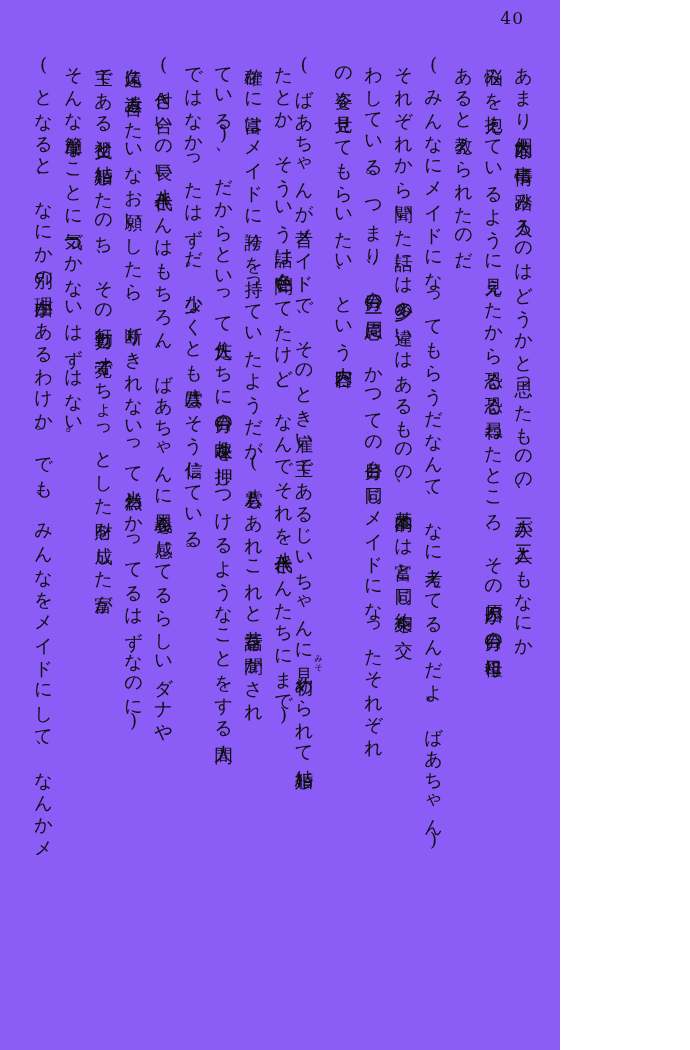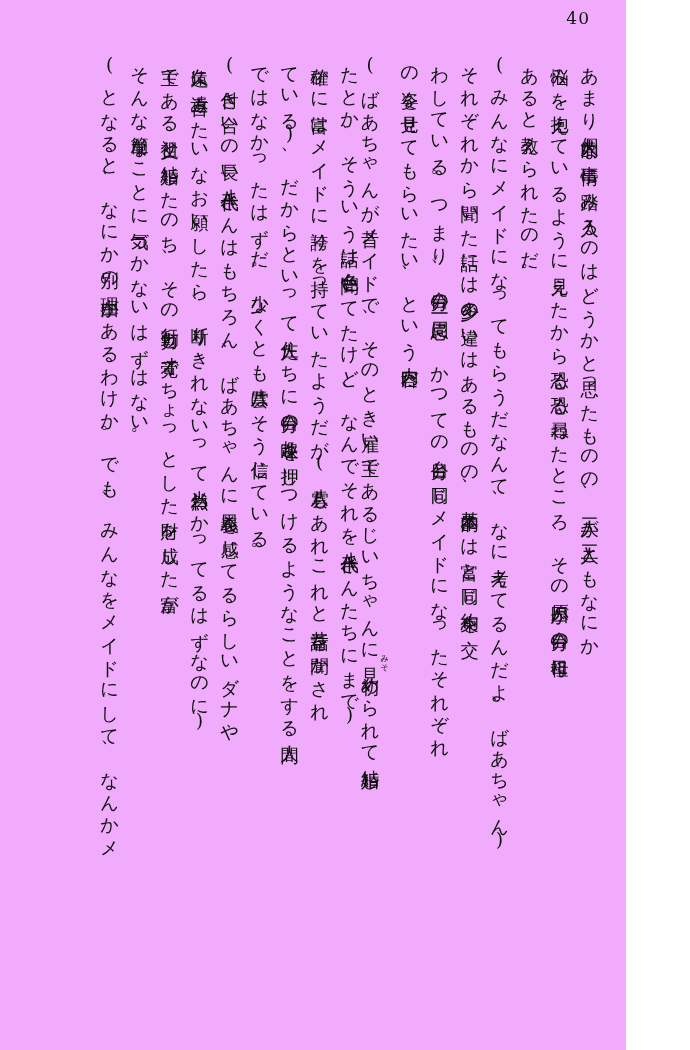--- a/index.html
+++ b/index.html
@@ -9,24 +9,24 @@
   }
   body {
     width: 690px;
     height: 1050px;
     overflow: hidden;
     font-family: "DejaVu Serif", "Liberation Serif", serif;
     color: #111111;
   }
   .page {
     position: relative;
-    width: 626px;
+    width: 560px;
     height: 1050px;
     box-sizing: border-box;
-    background: #f0abfc;
+    background: #8b5cf6;
   }
   .page-number {
     position: absolute;
     top: 8px;
     right: 36px;
     font-size: 17px;
     letter-spacing: 1px;
     font-family: "DejaVu Serif", "Liberation Serif", serif;
     color: #111111;
   }

